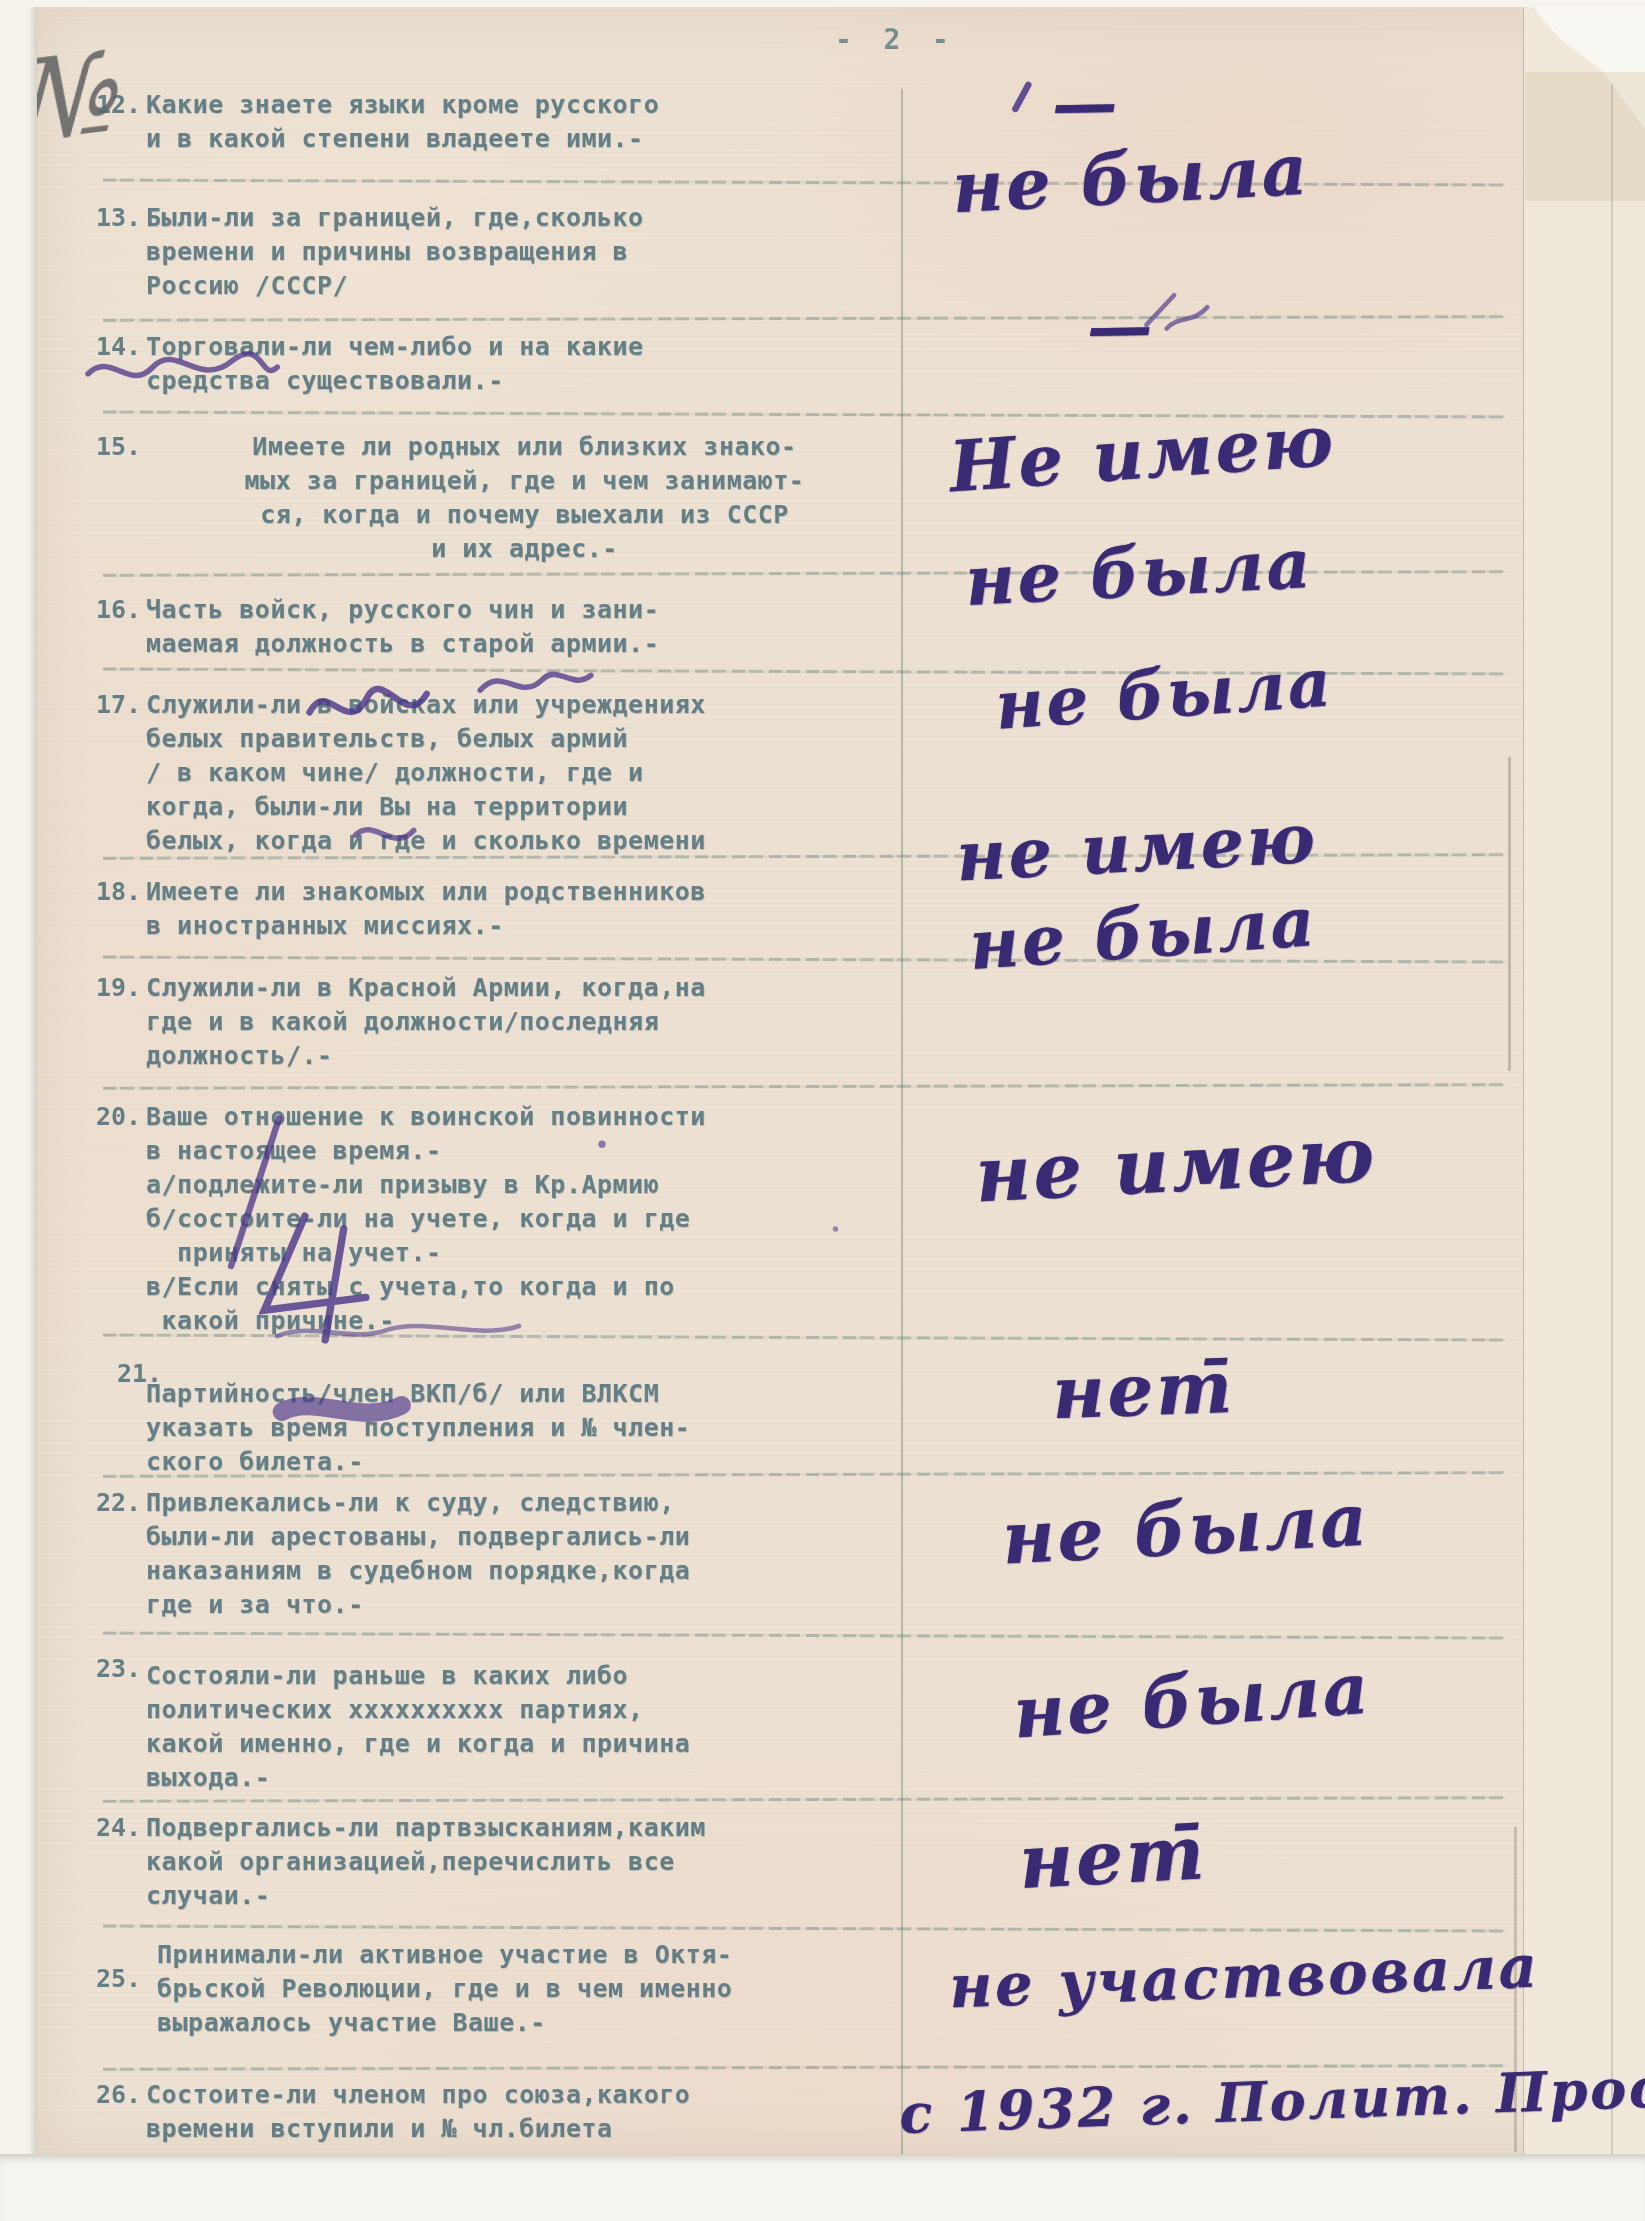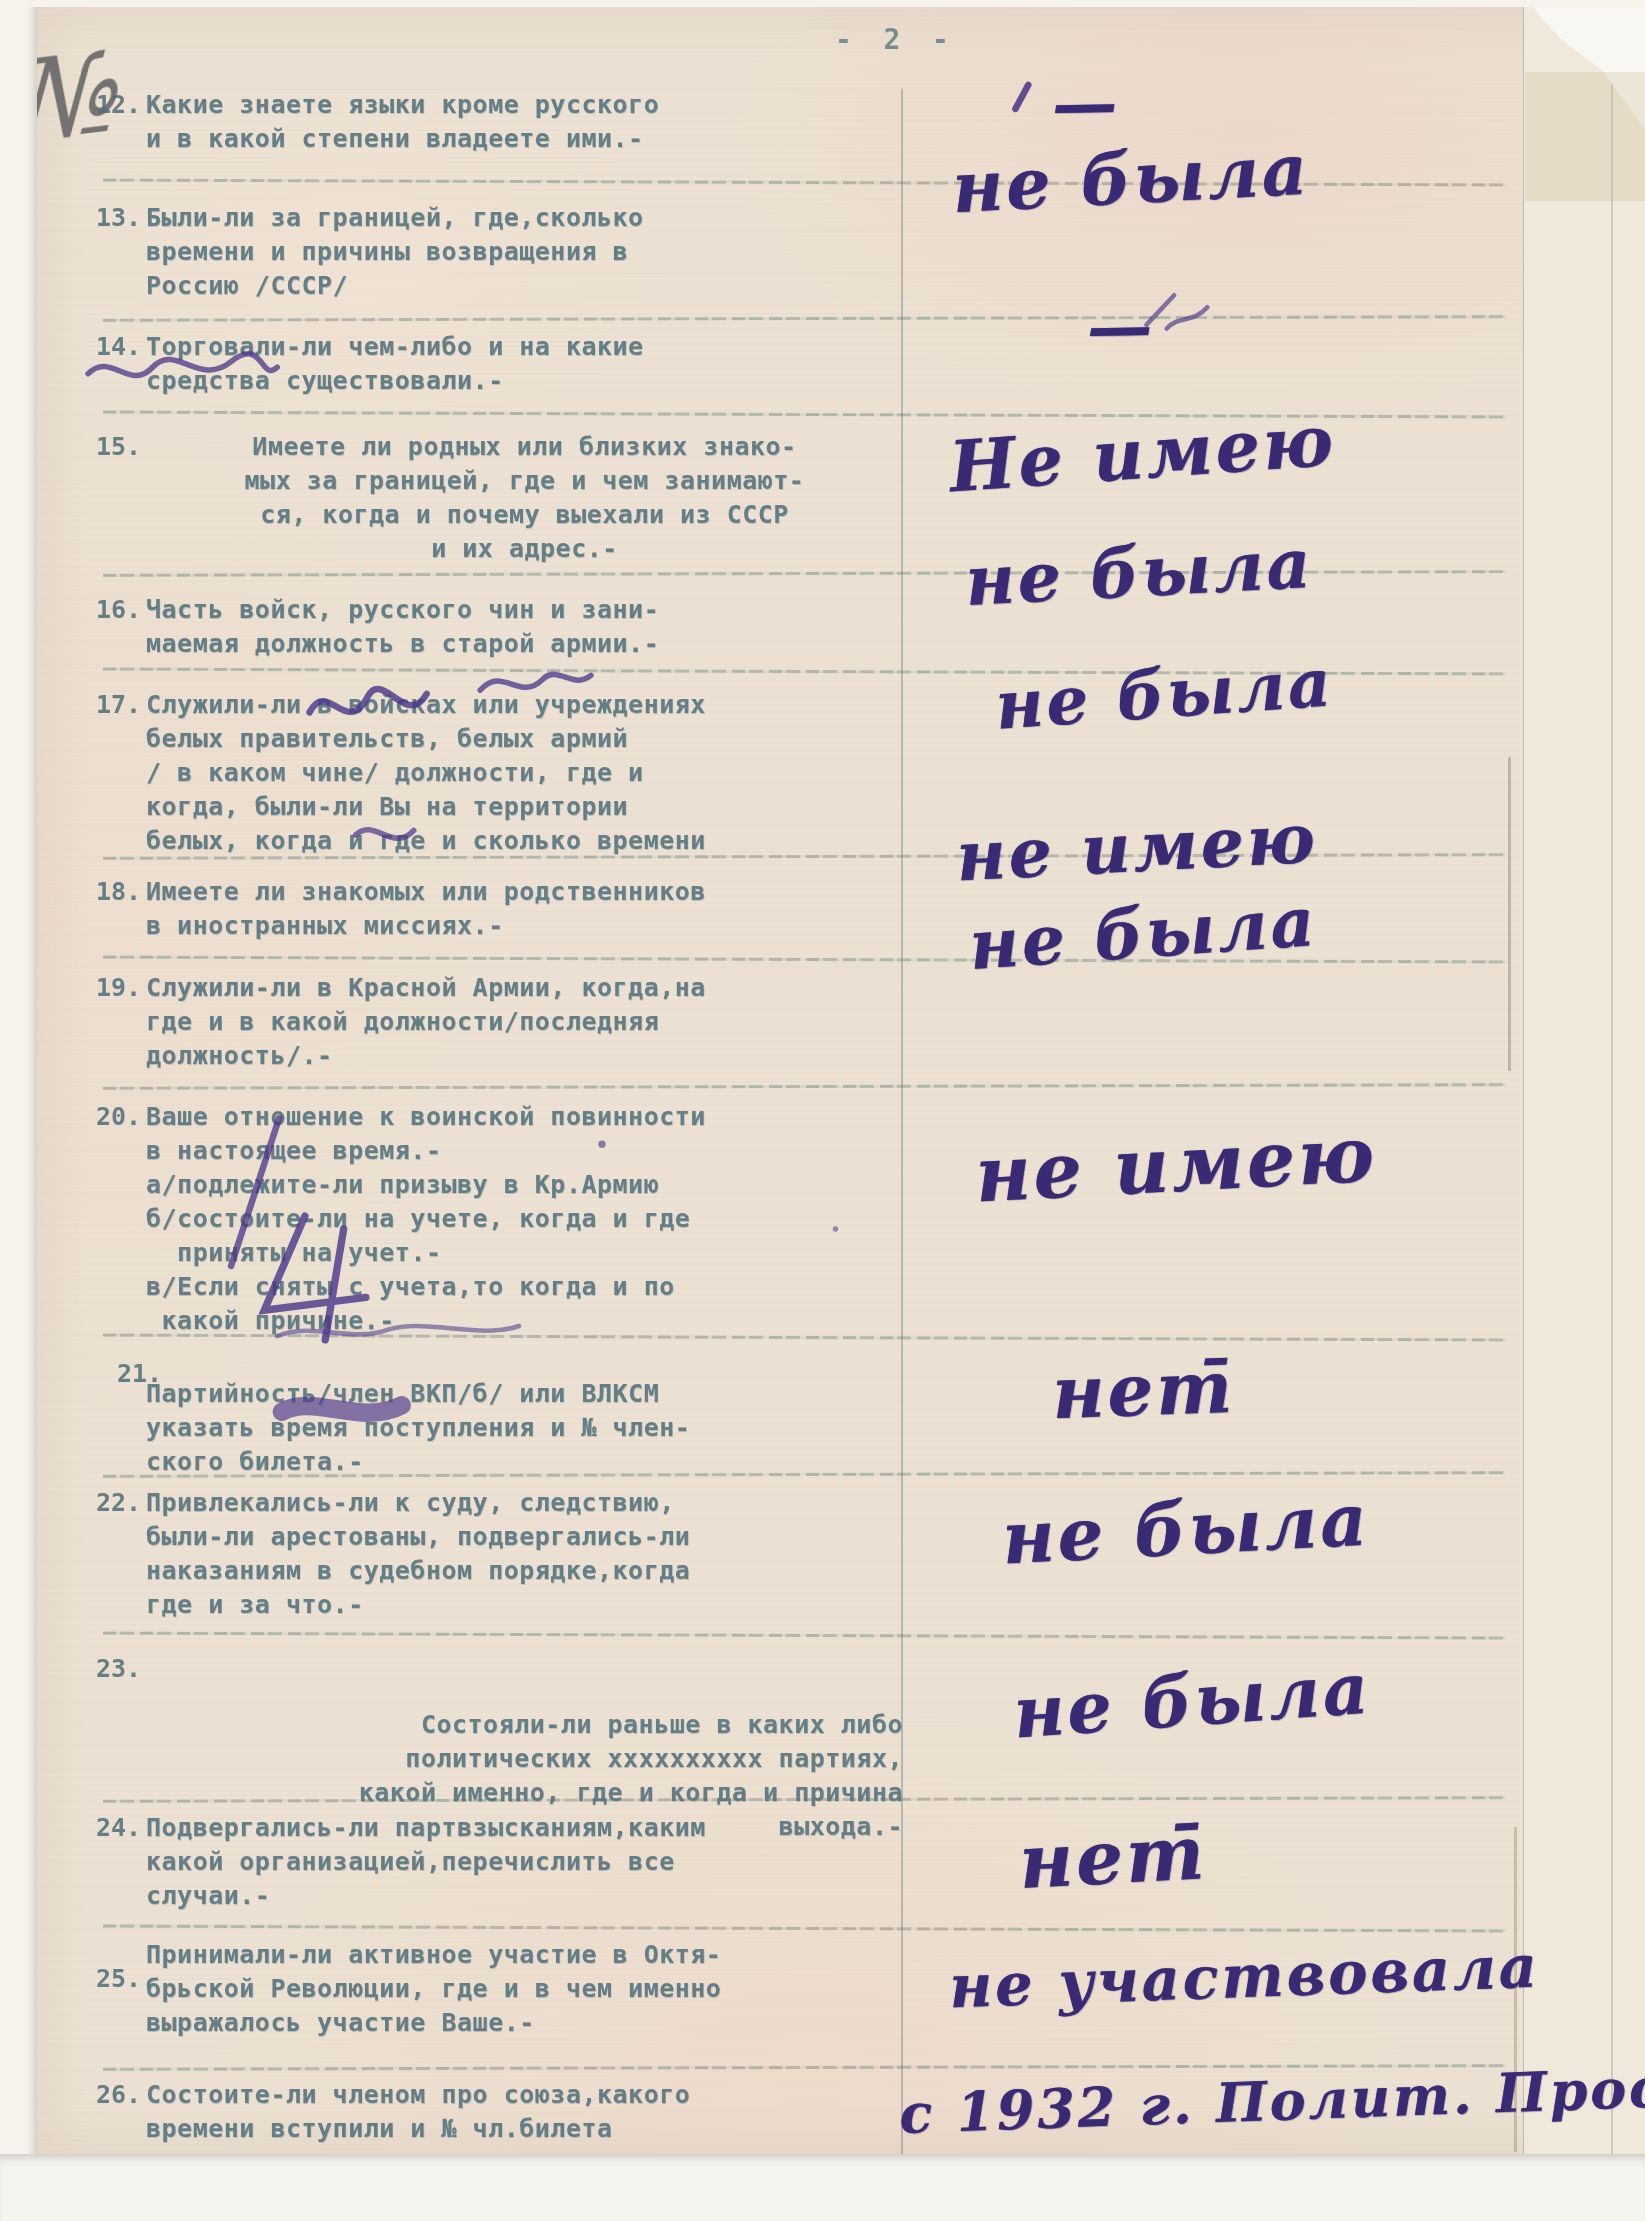--- a/index.html
+++ b/index.html
@@ -144,36 +144,36 @@
 
   <div class="q-num" style="top: 1486px;">22.</div>
   <div class="q-text" style="top: 1486px;">Привлекались-ли к суду, следствию,
 были-ли арестованы, подвергались-ли
 наказаниям в судебном порядке,когда
 где и за что.-</div>
   <div class="answer" style="top: 1486px; left: 1002px; font-size: 72px; transform: rotate(-3deg);">не была</div>
   <div class="sep" style="top: 1634px; transform: rotate(0.2deg);"></div>
 
   <div class="q-num" style="top: 1652px;">23.</div>
-  <div class="q-text" style="top: 1708px; text-align: right;">Состояли-ли раньше в каких либо
+  <div class="q-text" style="top: 1659px;">Состояли-ли раньше в каких либо
 политических хххххххххх партиях,
 какой именно, где и когда и причина
 выхода.-</div>
   <div class="answer" style="top: 1659px; left: 1013px; font-size: 70px; transform: rotate(-4deg);">не была</div>
   <div class="sep" style="top: 1798px; transform: rotate(-0.15deg);"></div>
 
   <div class="q-num" style="top: 1811px;">24.</div>
   <div class="q-text" style="top: 1811px;">Подвергались-ли партвзысканиям,каким
 какой организацией,перечислить все
 случаи.-</div>
   <div class="answer" style="top: 1814px; left: 1019px; font-size: 74px; transform: rotate(-3deg);">нет̄</div>
   <div class="sep" style="top: 1927px; transform: rotate(0.2deg);"></div>
 
   <div class="q-num" style="top: 1938px; margin-top: 24px;">25.</div>
-  <div class="q-text" style="top: 1938px;">Принимали-ли активное участие в Октя-
+  <div class="q-text" style="top: 1938px; margin-left: 11px;">Принимали-ли активное участие в Октя-
 брьской Революции, где и в чем именно
 выражалось участие Ваше.-</div>
   <div class="answer" style="top: 1942px; left: 949px; font-size: 59px; transform: rotate(-2deg);">не участвовала</div>
   <div class="sep" style="top: 2066px; transform: rotate(-0.15deg);"></div>
 
   <div class="q-num" style="top: 2078px;">26.</div>
   <div class="q-text" style="top: 2078px;">Состоите-ли членом про союза,какого
 времени вступили и № чл.билета</div>
   <div class="answer" style="top: 2066px; left: 899px; font-size: 54px; transform: rotate(-2deg);">с 1932 г. Полит. Просвет.</div>
 

